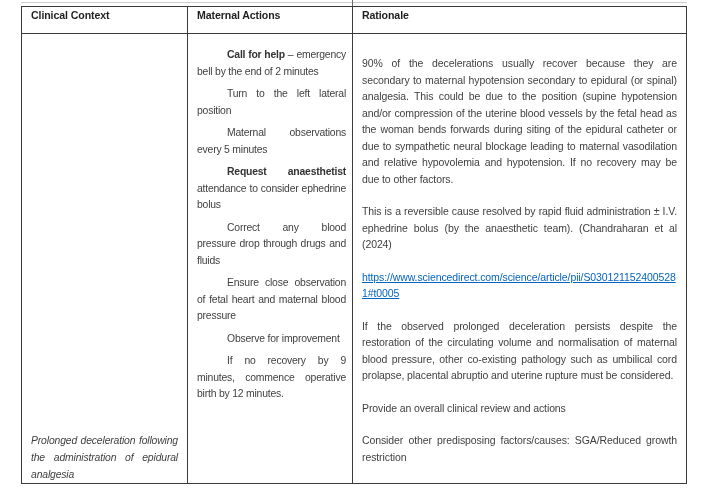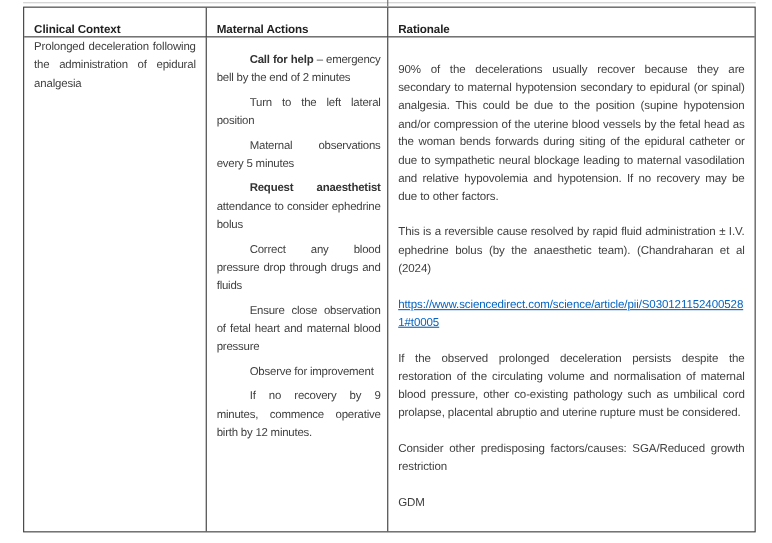--- a/index.html
+++ b/index.html
@@ -12,25 +12,25 @@
   .doc-table{
     position:absolute;left:21px;top:6px;width:666px;height:478px;
     border:1.5px solid #3a3a3a;box-sizing:border-box;
     display:grid;grid-template-columns:166px 165px 1fr;grid-template-rows:27px 1fr;
     background:#fff;
   }
   .cell{border-right:1px solid #3a3a3a;border-bottom:1px solid #3a3a3a;box-sizing:border-box;overflow:hidden;}
   .cell.last-col{border-right:none;}
   .cell.body-row{border-bottom:none;}
   .head{
-    display:flex;align-items:flex-end;padding:2px 9px 0 9px;
+    display:flex;align-items:flex-start;padding:2px 9px 0 9px;
     font-size:10.6px;font-weight:700;color:#1f1f1f;letter-spacing:-0.1px;
   }
   .ctx-cell{
-    display:flex;align-items:flex-start;padding:0 9px;
+    display:flex;align-items:flex-end;padding:0 9px;font-style:italic;
   }
   .ctx-text{
     font-size:10.4px;line-height:17px;letter-spacing:-0.15px;
     text-align:justify;text-justify:inter-word;width:100%;
   }
   .actions-cell{padding:13px 6px 6px 9px;}
   .actions-cell p{
     margin:0 0 6px 0;font-size:10.4px;line-height:16.5px;letter-spacing:-0.2px;
     text-align:justify;text-justify:inter-word;
   }
@@ -79,19 +79,20 @@
       <p><strong></strong><span>Ensure close observation of fetal heart and maternal blood pressure</span></p>
       <p><strong></strong><span>Observe for improvement</span></p>
       <p><strong></strong><span>If no recovery by 9 minutes, commence operative birth by 12 minutes.</span></p>
     </div>
 
     <div class="cell body-row last-col rationale-cell">
       <p>90% of the decelerations usually recover because they are secondary to maternal hypotension secondary to epidural (or spinal) analgesia. This could be due to the position (supine hypotension and/or compression of the uterine blood vessels by the fetal head as the woman bends forwards during siting of the epidural catheter or due to sympathetic neural blockage leading to maternal vasodilation and relative hypovolemia and hypotension.  If no recovery may be due to other factors.</p>
       <p>This is a reversible cause resolved by rapid fluid administration ± I.V. ephedrine bolus (by the anaesthetic team). (Chandraharan et al (2024)</p>
       <p><a class="doc-link">https://www.sciencedirect.com/science/article/pii/S0301211524005281#t0005</a></p>
       <p>If the observed prolonged deceleration persists despite the restoration of the circulating volume and normalisation of maternal blood pressure, other co-existing pathology such as umbilical cord prolapse, placental abruptio and uterine rupture must be considered.</p>
+      <p>Provide an overall clinical review and actions</p>
       <p>Consider other predisposing factors/causes: SGA/Reduced growth restriction</p>
       <p>GDM</p>
       <p class="last">Reduced movements</p>
     </div>
 
   </div>
 </div>
 
 </body></html>

